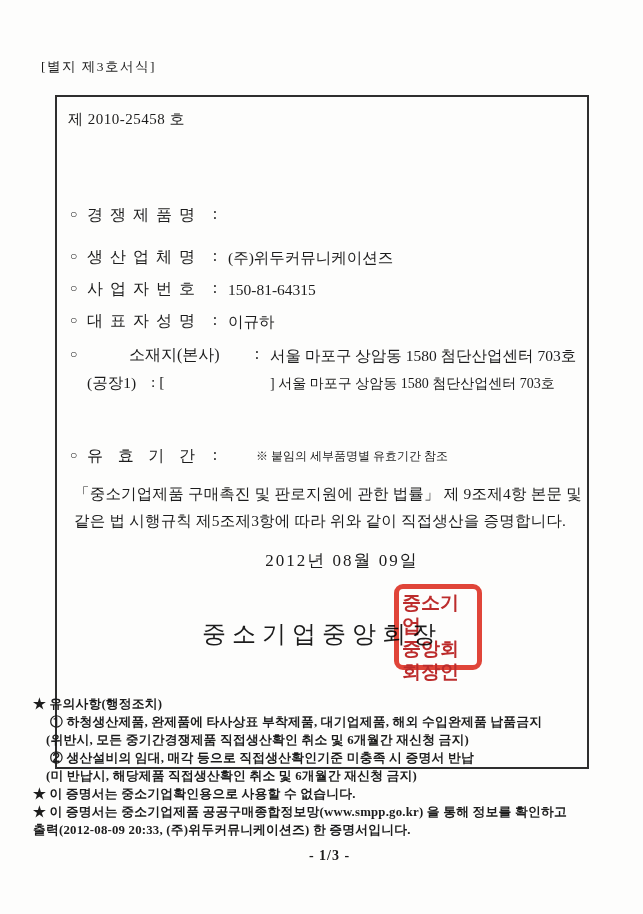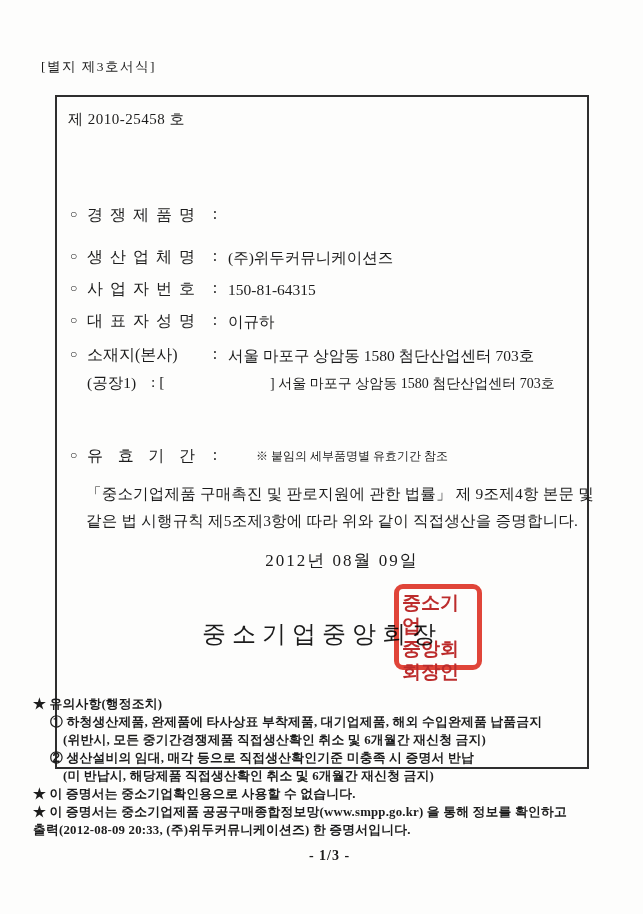--- a/index.html
+++ b/index.html
@@ -20,37 +20,37 @@
   }
   .doc-number { position:absolute; left:11px; top:13px; font-size:15px; letter-spacing:0.5px; }
   .cert-title {
     position:absolute; left:0; right:0; top:44px; text-align:center;
     font-size:30px; font-weight:bold; letter-spacing:8px; white-space:nowrap;
   }
   .field-row { position:absolute; left:13px; display:flex; align-items:flex-start; }
   .f-bullet { width:17px; font-size:12px; padding-top:2px; flex:none; }
   .f-label  { width:108px; padding-right:7px; font-size:16px; white-space:nowrap; flex:none;
               text-align:justify; text-align-last:justify; }
-  .f-label.plain { text-align:left; text-align-last:left; }
+  .f-label.plain { text-align:left; text-align-last:left;margin-left:42px; }
   .f-colon  { width:26px; text-align:center; font-size:16px; flex:none; }
   .f-value  { font-size:15.5px; white-space:pre-line; width:368px; line-height:21px; }
   .f-value.big { font-size:12px;margin-left:28px; }
   .row-product  { top:108px; }
   .row-company  { top:150px; }
   .row-biznum   { top:182px; }
   .row-ceo      { top:214px; }
   .row-address  { top:248px; }
   .row-validity { top:349px; }
   .factory-row { position:absolute; left:30px; top:276px; display:flex; align-items:flex-start; font-size:15.5px; }
   .factory-label { width:64px; flex:none; }
   .factory-colon { width:18px; flex:none; }
   .factory-spacer { width:101px; flex:none; }
   .factory-value { font-size:14px; padding-top:2px; white-space:nowrap; }
   .legal {
-    position:absolute; left:29px; top:383px; width:510px;
+    position:absolute; left:17px; top:383px; width:510px;
     font-size:15.5px; line-height:27px; white-space:pre-line; letter-spacing:0.2px;
   }
   .issue-date { position:absolute; left:0; right:0; top:452px; text-align:center; font-size:17px; letter-spacing:2px;margin-left:40px; }
   .issuer { position:absolute; left:0; right:0; top:521px; text-align:center; font-size:24px; letter-spacing:6px; white-space:nowrap; }
   .seal {
     position:absolute; left:337px; top:487px; width:72px; height:72px;
     border:5px solid #e0372a; border-radius:9px; padding:2px 3px;
     display:flex; flex-direction:column; justify-content:space-between;
     color:#b91c1c; mix-blend-mode:multiply; opacity:0.93; background:transparent;
   }
@@ -58,21 +58,21 @@
     font-weight:bold; font-size:19px; line-height:23px;
     text-align:justify; text-align-last:justify; letter-spacing:0;
   }
   .notices {
     position:absolute; left:0; top:695px; width:640px;
     font-size:12.8px; font-weight:bold; line-height:18px; letter-spacing:0.2px;
     white-space:nowrap;
   }
   .n0 { padding-left:33px; }
   .n1 { padding-left:50px; }
-  .n2 { padding-left:63px; }
+  .n2 { padding-left:46px; }
   .page-number {
     position:absolute; left:16px; right:0; top:848px; text-align:center;
     font-size:14px; font-weight:bold; letter-spacing:1px;
   }
 </style>
 </head>
 <body>
 
 <div class="page">
 

